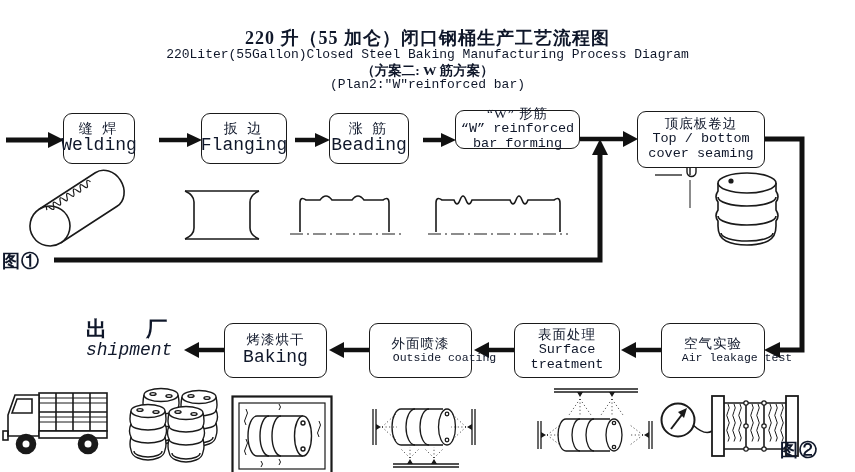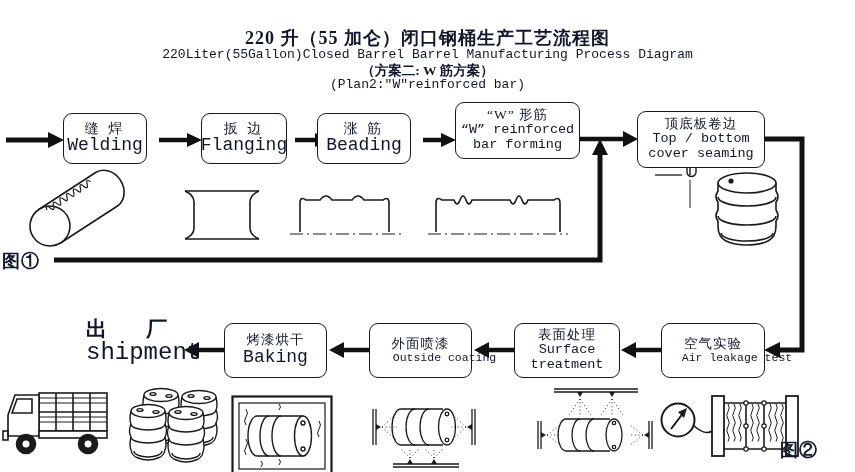--- a/index.html
+++ b/index.html
@@ -21,32 +21,32 @@
     text-align:center;line-height:1.1;box-sizing:border-box;z-index:3;
   }
   .zh{font-size:14px;letter-spacing:3px;white-space:nowrap;}
   .zh-s{font-size:13.5px;letter-spacing:1px;white-space:nowrap;}
   .en-lg{font-family:"Liberation Mono",monospace;font-size:18px;white-space:nowrap;}
   .en-md{font-family:"Liberation Mono",monospace;font-size:13.5px;white-space:nowrap;}
   .en-sm{font-family:"Liberation Mono",monospace;font-size:11.5px;white-space:nowrap;padding-left:48px;}
   
   #ship{position:absolute;left:86px;top:299px;text-align:left;line-height:1.0;z-index:3;}
   .ship-zh{font-size:21px;font-weight:bold;letter-spacing:17px;white-space:nowrap;}
-  .ship-en{font-family:"Liberation Mono",monospace;font-size:24px;margin-top:1px;}
+  .ship-en{font-family:"Liberation Mono",monospace;font-size:18px;margin-top:1px;font-style:italic;}
   .figlabel{position:absolute;font-size:18px;font-weight:bold;letter-spacing:1px;z-index:3;}
   line,path,rect,circle,ellipse,polyline{vector-effect:none;}
 </style>
 </head>
 <body>
 
 <div id="canvas">
 
   <div id="title-block">
     <div class="t-zh1">220 升（55 加仑）闭口钢桶生产工艺流程图</div>
-    <div class="t-en1">220Liter(55Gallon)Closed Barrel Barrel Manufacturing Process Diagram</div>
+    <div class="t-en1">220Liter(55Gallon)Closed Steel Baking Manufacturing Process Diagram</div>
     <div class="t-zh2">（方案二: W 筋方案）</div>
     <div class="t-en2">(Plan2:"W"reinforced bar)</div>
   </div>
 
   <svg style="left:0;top:0;z-index:2" width="855" height="472" viewBox="0 0 855 472" fill="#111" stroke="none">
     <g stroke="#111" stroke-width="4.5" fill="none">
       <line x1="6" y1="120" x2="49" y2="120" stroke-width="5"></line>
       <line x1="159" y1="120" x2="188" y2="120"></line>
       <line x1="295" y1="120" x2="316" y2="120"></line>
       <line x1="423" y1="120" x2="442" y2="120"></line>
@@ -64,33 +64,33 @@
     <polygon points="441,113 441,127 456,120"></polygon>
     <polygon points="623,111 623,127 638,119"></polygon>
     <polygon points="592,135 608,135 600,119"></polygon>
     <polygon points="780,322 780,338 764,330"></polygon>
     <polygon points="636,322 636,338 621,330"></polygon>
     <polygon points="489,322 489,338 474,330"></polygon>
     <polygon points="344,322 344,338 329,330"></polygon>
     <polygon points="199,322 199,338 184,330"></polygon>
   </svg>
 
-  <div class="flowbox" style="left:63px;top:93px;width:84px;height:51px">
+  <div class="flowbox" style="left:63px;top:93px;width:72px;height:51px">
     <div class="zh">缝 焊</div>
     <div class="en-lg">Welding</div>
   </div>
   <div class="flowbox" style="left:201px;top:93px;width:86px;height:51px">
     <div class="zh">扳 边</div>
     <div class="en-lg">Flanging</div>
   </div>
-  <div class="flowbox" style="left:317px;top:93px;width:94px;height:51px">
+  <div class="flowbox" style="left:329px;top:93px;width:80px;height:51px">
     <div class="zh">涨 筋</div>
     <div class="en-lg">Beading</div>
   </div>
-  <div class="flowbox" style="left:455px;top:82px;width:125px;height:57px">
+  <div class="flowbox" style="left:455px;top:90px;width:125px;height:39px">
     <div class="zh-s">“W” 形筋</div>
     <div class="en-md">“W” reinforced</div>
     <div class="en-md">bar forming</div>
   </div>
   <div class="flowbox" style="left:637px;top:91px;width:128px;height:57px">
     <div class="zh-s">顶底板卷边</div>
     <div class="en-md">Top / bottom</div>
     <div class="en-md">cover seaming</div>
   </div>
 

